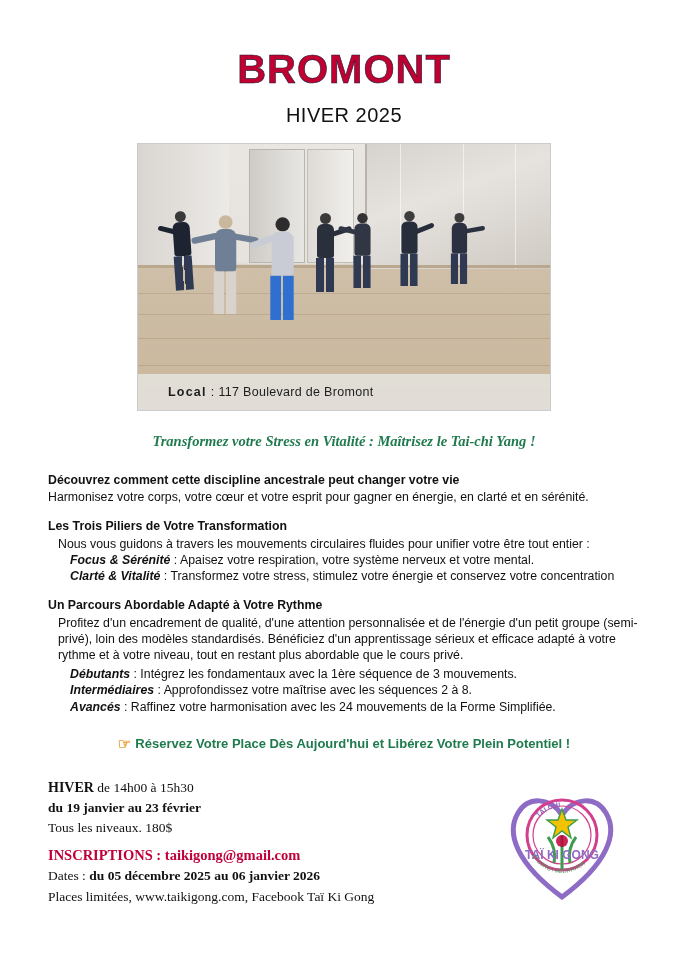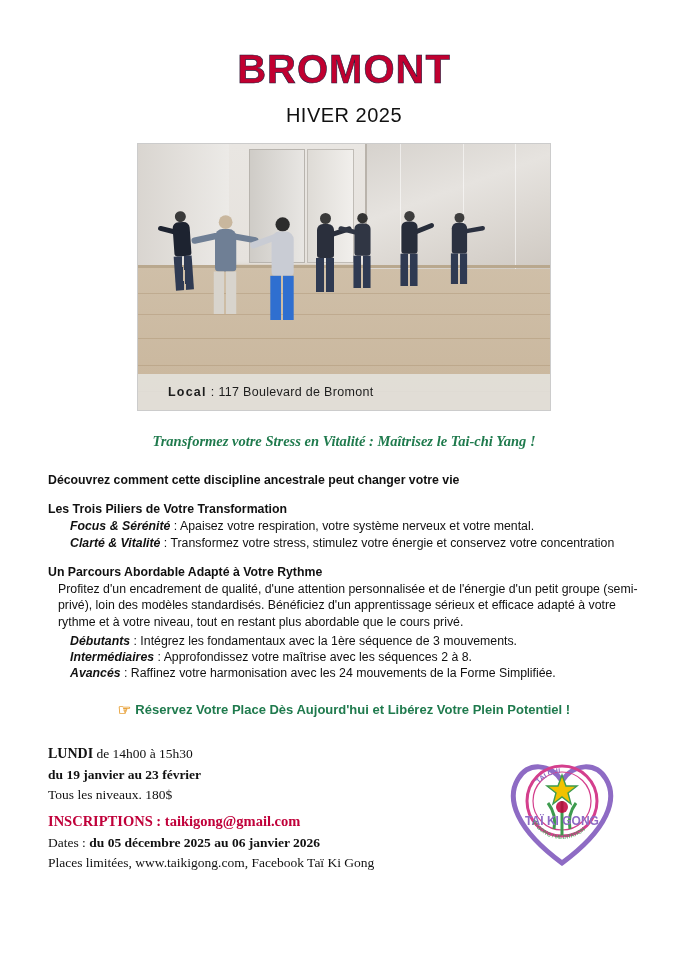--- a/index.html
+++ b/index.html
@@ -276,22 +276,24 @@
         <span style="margin:0 4px;">:</span>
         <span>117 Boulevard de Bromont</span>
       </div>
     </div>
   </div>
 
   <div class="tagline">Transformez votre Stress en Vitalité : Maîtrisez le Tai-chi Yang !</div>
 
   <div class="body-copy">
     <p class="lead">Découvrez comment cette discipline ancestrale peut changer votre vie</p>
+    <p class="para">Harmonisez votre corps, votre cœur et votre esprit pour gagner en énergie, en clarté et en sérénité.</p>
 
     <p class="section-head">Les Trois Piliers de Votre Transformation</p>
+    <p class="para indent1">Nous vous guidons à travers les mouvements circulaires fluides pour unifier votre être tout entier :</p>
 
     <p class="para indent2">
       <span class="it-b">Focus &amp; Sérénité</span><span> : Apaisez votre respiration, votre système nerveux et votre mental.</span>
     </p>
     <p class="para indent2">
       <span class="it-b">Clarté &amp; Vitalité</span><span> : Transformez votre stress, stimulez votre énergie et conservez votre concentration</span>
     </p>
 
     <p class="section-head">Un Parcours Abordable Adapté à Votre Rythme</p>
     <p class="para indent1">Profitez d'un encadrement de qualité, d'une attention personnalisée et de l'énergie d'un petit groupe (semi-privé), loin des modèles standardisés. Bénéficiez d'un apprentissage sérieux et efficace adapté à votre rythme et à votre niveau, tout en restant plus abordable que le cours privé.</p>
@@ -307,21 +309,21 @@
     </p>
   </div>
 
   <div class="cta">
     <span class="hand">☞</span><span>Réservez Votre Place Dès Aujourd'hui et Libérez Votre Plein Potentiel !</span>
   </div>
 
   <div class="footer">
     <div class="footer-text">
       <div class="f-line1">
-        <span class="strong">LUNDI</span><span> de 14h00 à 15h30</span>
+        <span class="strong">HIVER</span><span> de 14h00 à 15h30</span>
       </div>
       <div class="f-line2">du 19 janvier au 23 février</div>
       <div>Tous les niveaux. 180$</div>
       <div class="f-insc">
         <span>INSCRIPTIONS : </span><span>taikigong@gmail.com</span>
       </div>
       <div class="f-dates">
         <span class="lab">Dates : </span><span class="bold">du 05 décembre 2025 au 06 janvier 2026</span>
       </div>
       <div class="f-places">Places limitées, www.taikigong.com, Facebook Taï Ki Gong</div>

